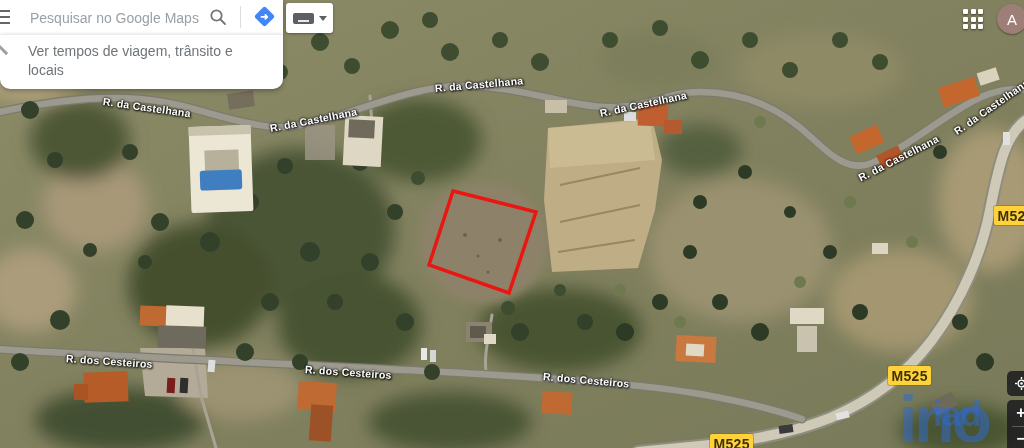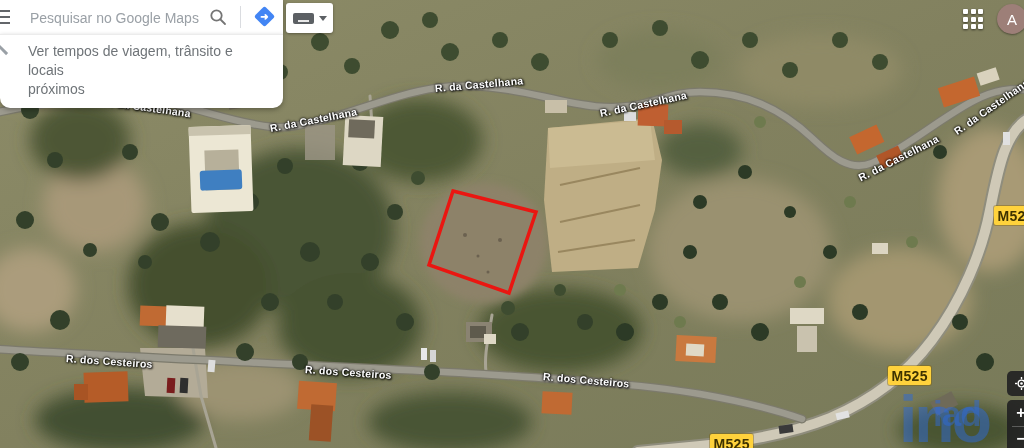--- a/index.html
+++ b/index.html
@@ -320,21 +320,20 @@
 <div class="kb-card">
   <span class="kb-icon">
       <span></span>
     </span>
   <span class="kb-caret"></span>
 </div>
 
 <div class="suggest-panel">
   <span class="suggest-icon"></span>
   <div class="suggest-text">Ver tempos de viagem, trânsito e locais</div>
-  <div class="suggest-text">próximos</div>
 </div>
 
 <div class="apps-grid">
   <i></i>
     <i></i>
     <i></i>
     <i></i>
     <i></i>
     <i></i>
     <i></i>

